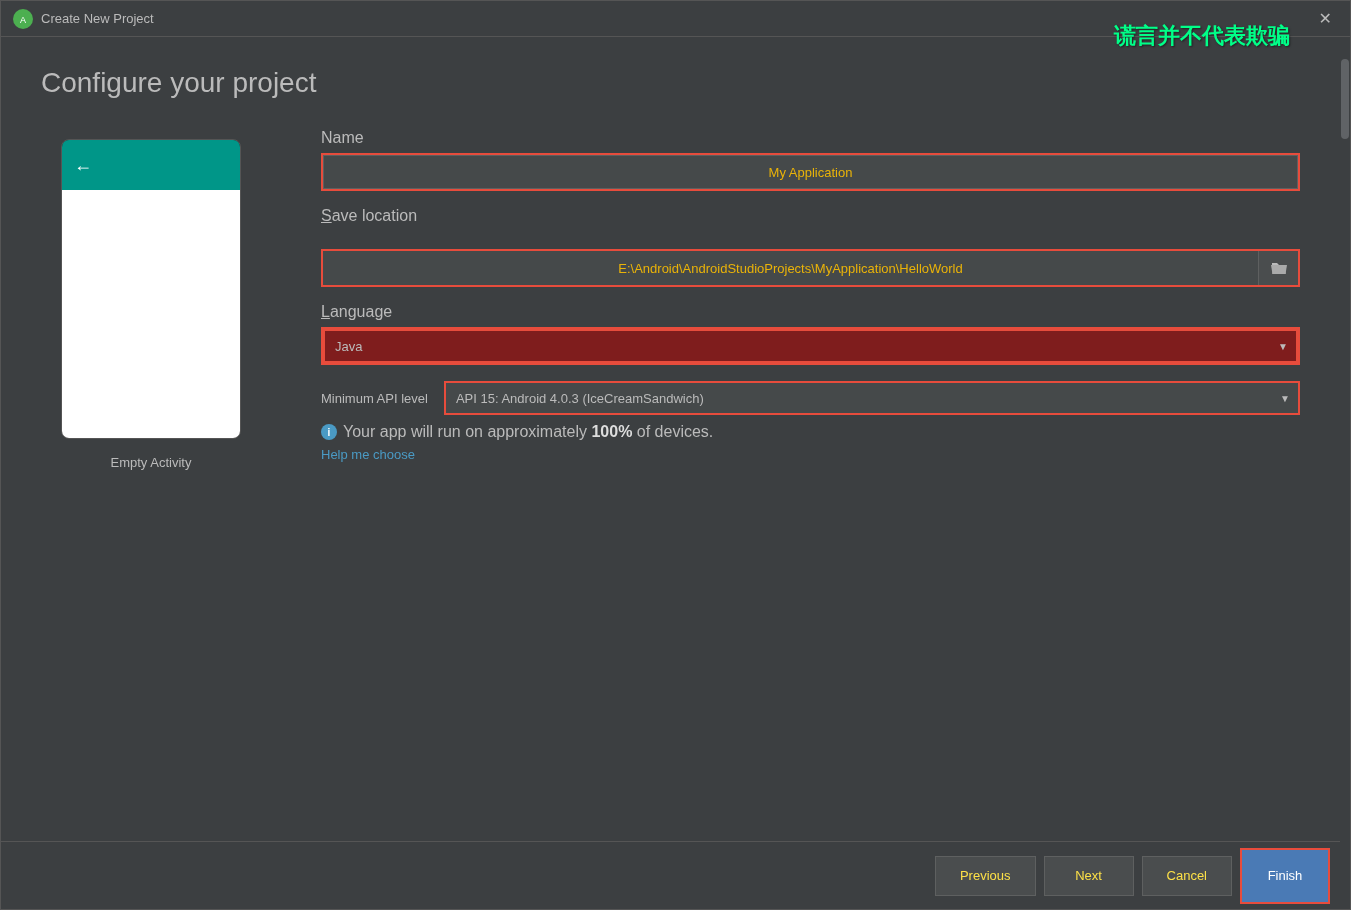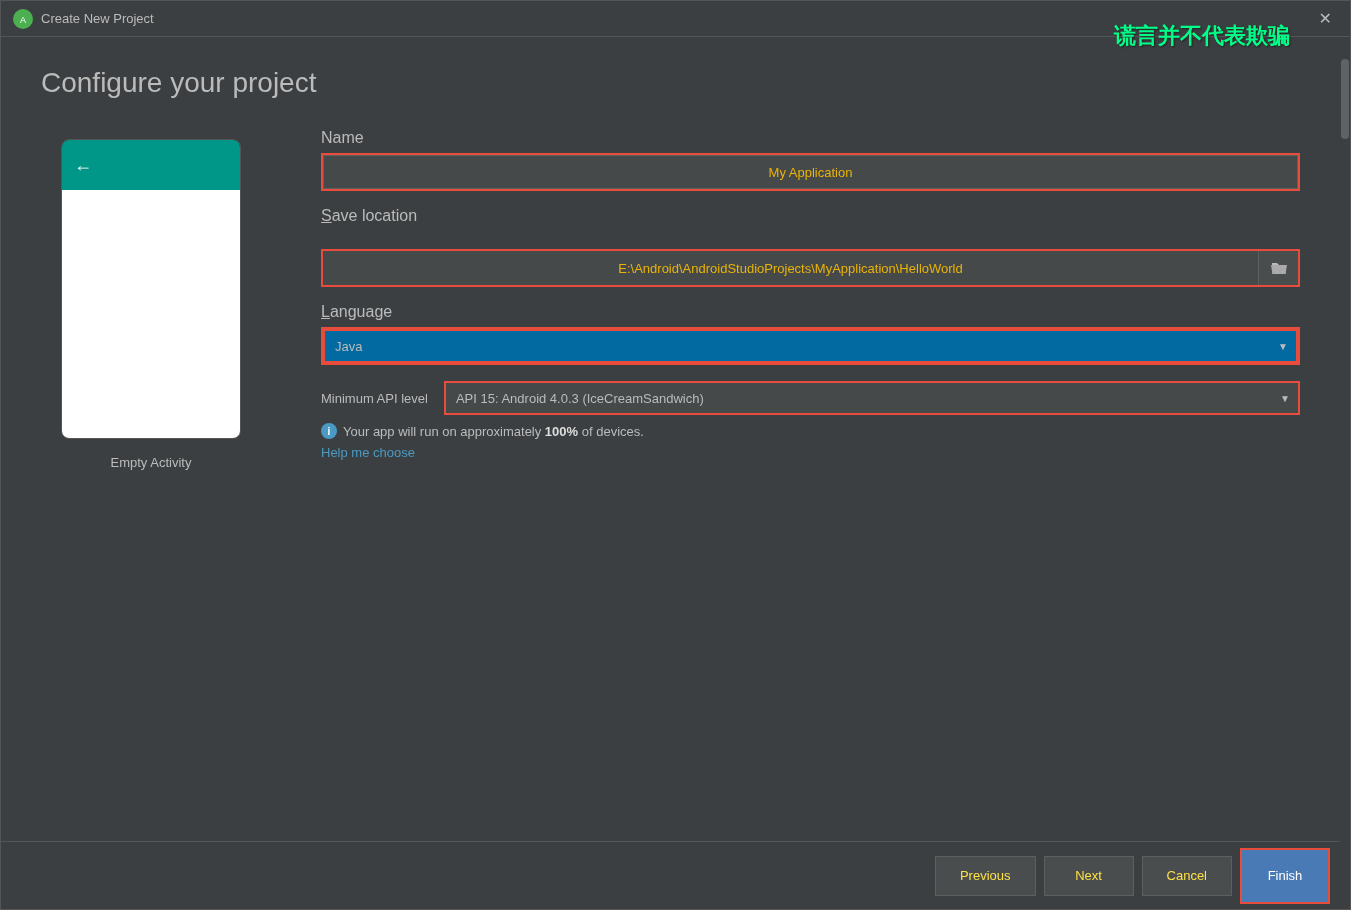--- a/index.html
+++ b/index.html
@@ -172,21 +172,21 @@
       padding: 0 10px;
       cursor: pointer;
       display: flex;
       align-items: center;
       justify-content: center;
       width: 40px;
       height: 34px;
       border: 2px solid #e74c3c;
     }
     .select-input {
-      background: #0369a1;
+      background: #7f1d1d;
       border: 1px solid #5e6060;
       color: #bbbbbb;
       padding: 6px 10px;
       font-size: 13px;
       width: 100%;
       outline: none;
       height: 34px;
       appearance: none;
       -webkit-appearance: none;
       cursor: pointer;
@@ -258,21 +258,21 @@
       background: #4a9ac4;
       color: white;
       display: flex;
       align-items: center;
       justify-content: center;
       font-size: 10px;
       font-weight: bold;
       flex-shrink: 0;
     }
     .info-text {
-      font-size: 13px;
+      font-size: 16px;
       color: #bbbbbb;
     }
     .bold-text {
       font-weight: bold;
       color: #dddddd;
     }
     .help-link {
       color: #4a9ac4;
       cursor: pointer;
       text-decoration: none;

